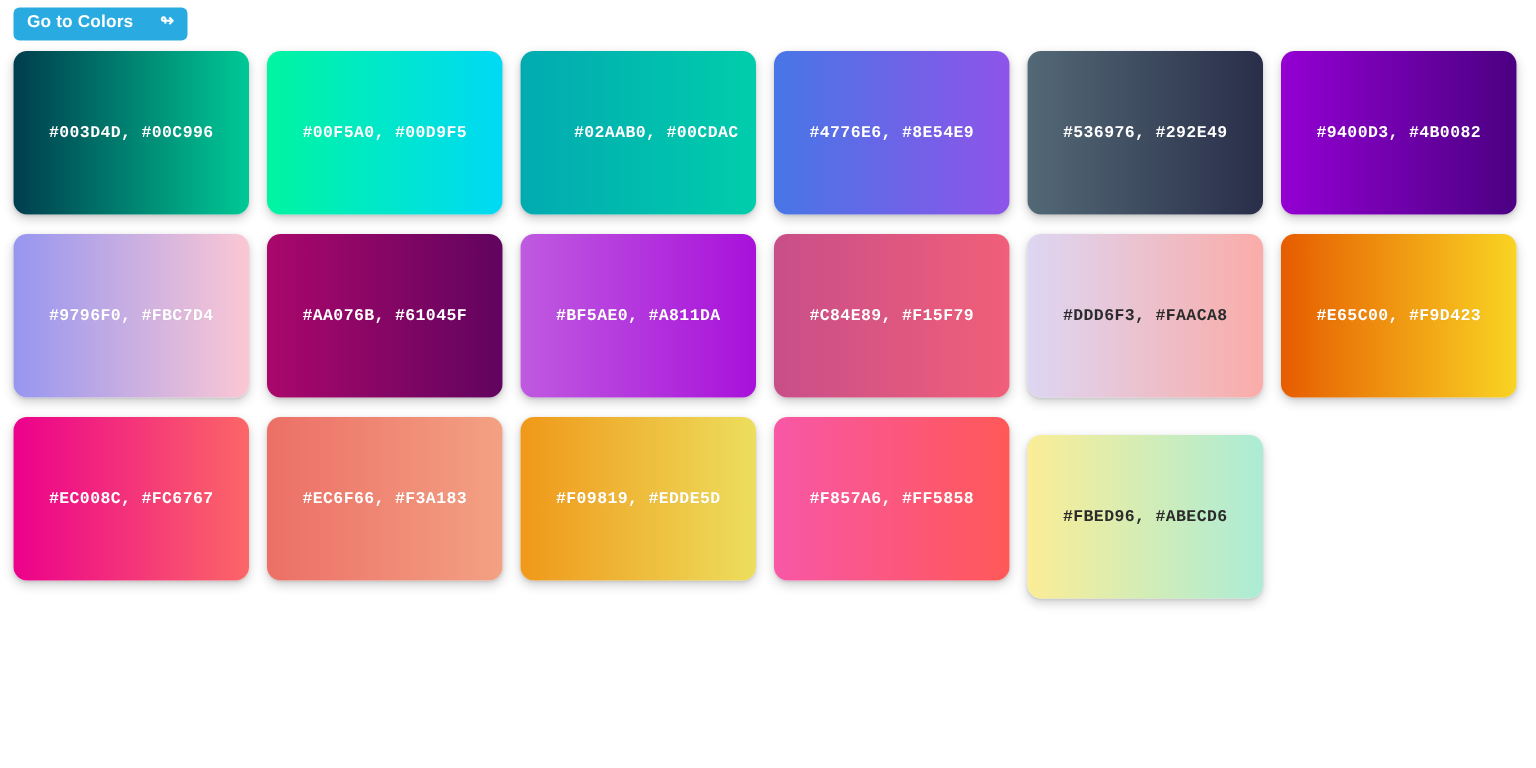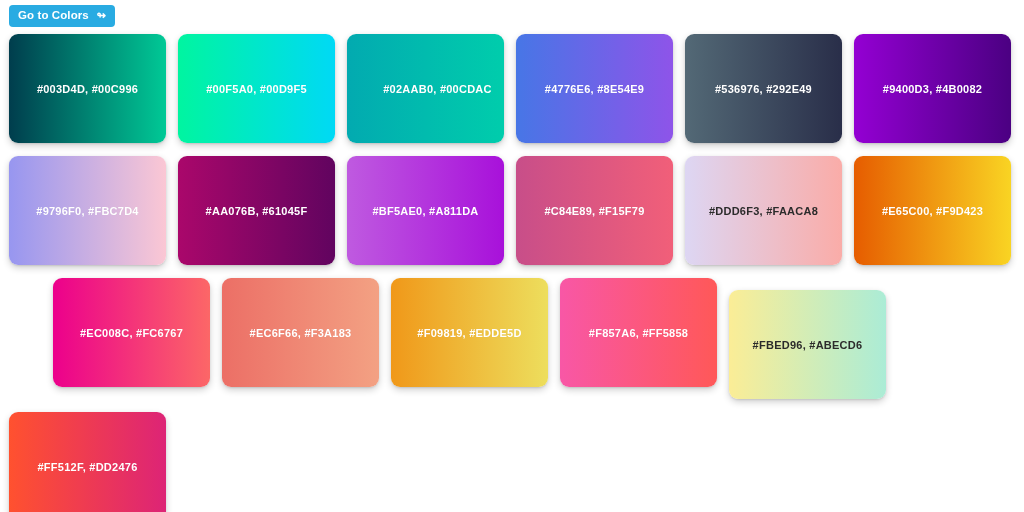--- a/index.html
+++ b/index.html
@@ -21,21 +21,21 @@
   }
 
   
   .topbar {
     padding: 5px 0 0 9px;
     height: 30px;
   }
   .go-btn {
     display: inline-flex;
     align-items: center;
-    gap: 8px;
+    gap: 18px;
     background: #29ABE2;
     color: #ffffff;
     border: none;
     border-radius: 4px;
     font-family: "Liberation Sans", sans-serif;
     font-size: 11.5px;
     font-weight: bold;
     letter-spacing: 0.1px;
     padding: 5px 9px 5px 9px;
     line-height: 1;
@@ -63,21 +63,21 @@
     display: flex;
     align-items: center;
     justify-content: center;
     box-shadow: 0 3px 7px rgba(0,0,0,0.19), 0 1px 2px rgba(0,0,0,0.10);
     text-align: center;
     overflow: hidden;
     cursor: pointer;
   }
 
   .swatch-label {
-    font-family: Liberation Sans, sans-serif;
+    font-family: Liberation Mono, monospace;
     font-size: 11px;
     font-weight: bold;
     letter-spacing: 0.25px;
     color: #ffffff;
     white-space: nowrap;
     text-shadow: 0 0 1px rgba(0,0,0,0.07);
   }
   .swatch-card.light .swatch-label {
     color: #2b2b2b;
     text-shadow: none;
@@ -125,33 +125,30 @@
       </div>
       <div class="swatch-card" style="background: linear-gradient(to right, rgb(200, 78, 137) 0%, rgb(241, 95, 121) 100%);">
         <span class="swatch-label">#C84E89, #F15F79</span>
       </div>
       <div class="swatch-card light" style="background: linear-gradient(to right, rgb(221, 214, 243) 0%, rgb(250, 172, 168) 100%);">
         <span class="swatch-label">#DDD6F3, #FAACA8</span>
       </div>
       <div class="swatch-card" style="background: linear-gradient(to right, rgb(230, 92, 0) 0%, rgb(249, 212, 35) 100%);">
         <span class="swatch-label">#E65C00, #F9D423</span>
       </div>
-      <div class="swatch-card" style="background: linear-gradient(to right, rgb(236, 0, 140) 0%, rgb(252, 103, 103) 100%); margin-left: 44px;">
+      <div class="swatch-card" style="background: linear-gradient(to right, rgb(236, 0, 140) 0%, rgb(252, 103, 103) 100%);">
         <span class="swatch-label">#EC008C, #FC6767</span>
       </div>
       <div class="swatch-card" style="background: linear-gradient(to right, rgb(236, 111, 102) 0%, rgb(243, 161, 131) 100%);">
         <span class="swatch-label">#EC6F66, #F3A183</span>
       </div>
       <div class="swatch-card" style="background: linear-gradient(to right, rgb(240, 152, 25) 0%, rgb(237, 222, 93) 100%);">
         <span class="swatch-label">#F09819, #EDDE5D</span>
       </div>
       <div class="swatch-card" style="background: linear-gradient(to right, rgb(248, 87, 166) 0%, rgb(255, 88, 88) 100%);">
         <span class="swatch-label">#F857A6, #FF5858</span>
       </div>
       <div class="swatch-card light" style="background: linear-gradient(to right, rgb(251, 237, 150) 0%, rgb(171, 236, 214) 100%); margin-top: 12px;">
         <span class="swatch-label">#FBED96, #ABECD6</span>
       </div>
-      <div class="swatch-card" style="background: linear-gradient(to right, rgb(255, 81, 47) 0%, rgb(221, 36, 118) 100%);">
-        <span class="swatch-label">#FF512F, #DD2476</span>
-      </div>
     </div>
 
 </div>
 
 </body></html>

